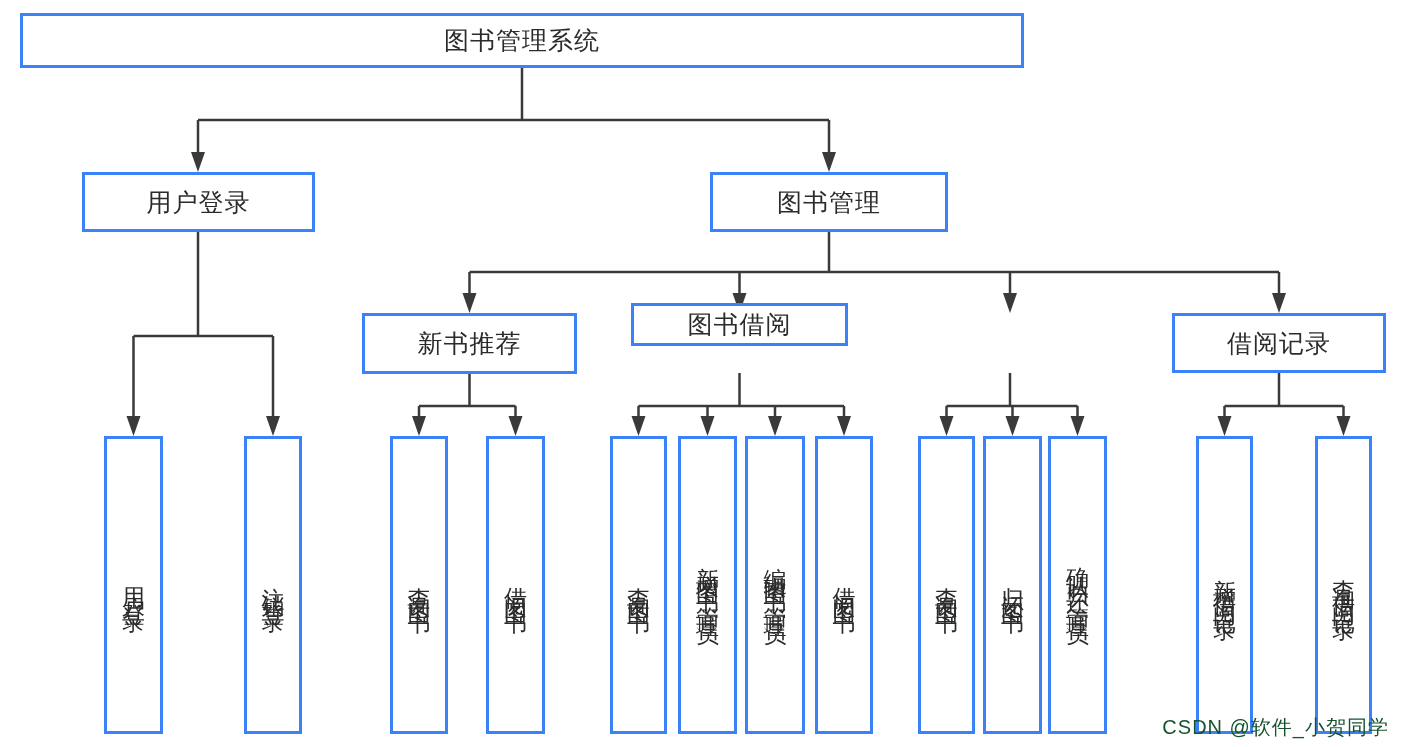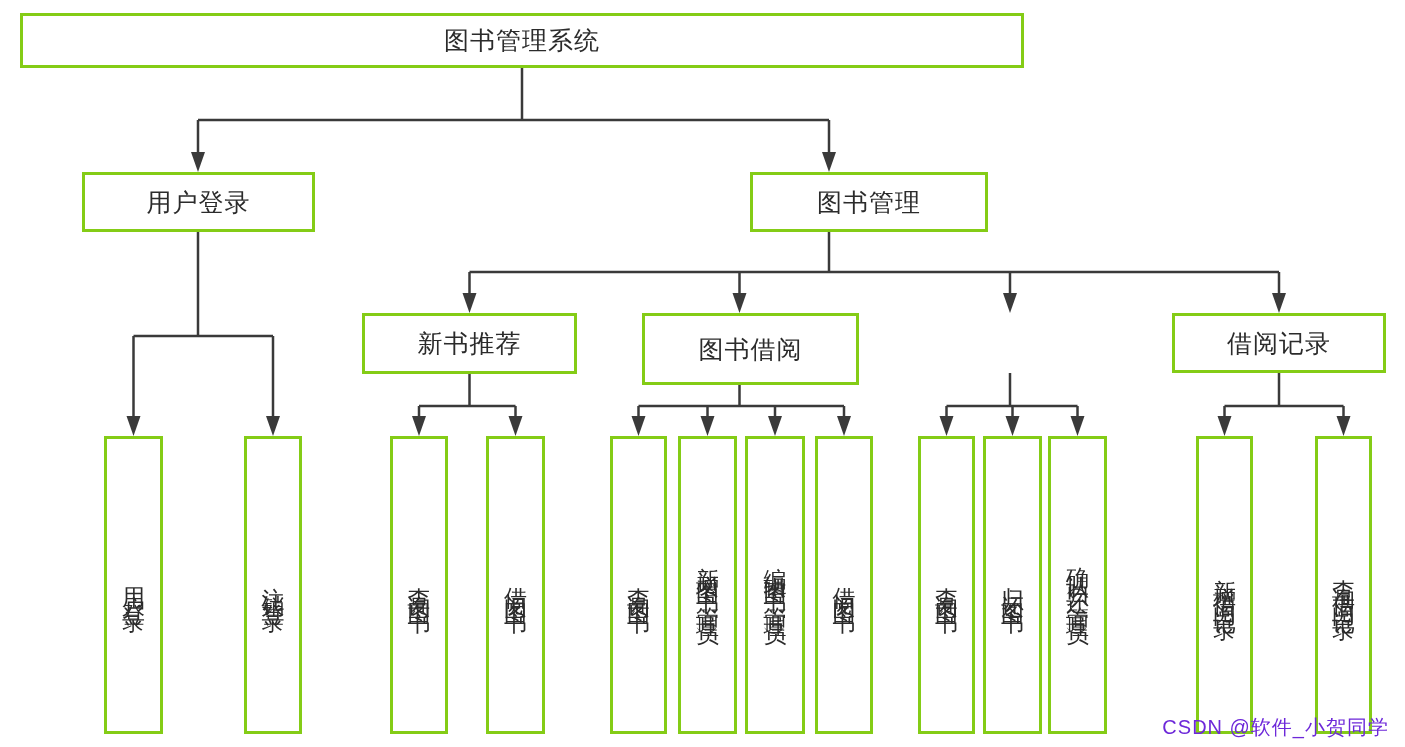--- a/index.html
+++ b/index.html
@@ -17,21 +17,21 @@
   }
   #connectors {
     position: absolute;
     left: 0;
     top: 0;
     pointer-events: none;
   }
   .box {
     position: absolute;
     box-sizing: border-box;
-    border: 3px solid #84cc16;
+    border: 3px solid #3b82f6;
     background: #ffffff;
     display: flex;
     align-items: center;
     justify-content: center;
     color: #2b2b2b;
   }
   .hbox {
     font-size: 25px;
     letter-spacing: 1px;
     white-space: nowrap;
@@ -42,21 +42,21 @@
     font-size: 23px;
     letter-spacing: 8px;
     line-height: 1;
     white-space: nowrap;
   }
   .watermark {
     position: absolute;
     right: 16px;
     bottom: 6px;
     font-size: 20px;
-    color: #6d28d9;
+    color: #14532d;
     letter-spacing: 1px;
     white-space: nowrap;
   }
 </style>
 </head>
 <body>
 
 <div id="stage">
 
   <svg id="connectors" width="1405" height="747" viewBox="0 0 1405 747">
@@ -124,24 +124,24 @@
       <path d="M1012.5,436 L1005.5,416 L1019.5,416 Z"></path>
       <path d="M1077.5,436 L1070.5,416 L1084.5,416 Z"></path>
       <path d="M1224.5,436 L1217.5,416 L1231.5,416 Z"></path>
       <path d="M1343.5,436 L1336.5,416 L1350.5,416 Z"></path>
     </g>
   </svg>
 
   <div class="box hbox" style="left:20px; top:13px; width:1004px; height:55px;">图书管理系统</div>
 
   <div class="box hbox" style="left:82px; top:172px; width:233px; height:60px;">用户登录</div>
-  <div class="box hbox" style="left:750px; top:172px; width:238px; height:60px;">图书管理</div>
+  <div class="box hbox" style="left:710px; top:172px; width:238px; height:60px;">图书管理</div>
 
   <div class="box hbox" style="left:362px; top:313px; width:215px; height:61px;">新书推荐</div>
-  <div class="box hbox" style="left:631px; top:313px; width:217px; height:72px;margin-left:11px;">图书借阅</div>
+  <div class="box hbox" style="left:631px; top:303px; width:217px; height:43px;">图书借阅</div>
   <div class="box hbox" style="left:1172px; top:313px; width:214px; height:60px;">借阅记录</div>
 
   <div class="box vbox" style="left:104px; top:436px; width:59px; height:298px;">
     <span class="vtext">用户登录</span>
   </div>
   <div class="box vbox" style="left:244px; top:436px; width:58px; height:298px;">
     <span class="vtext">注销登录</span>
   </div>
 
   <div class="box vbox" style="left:390px; top:436px; width:58px; height:298px;">

